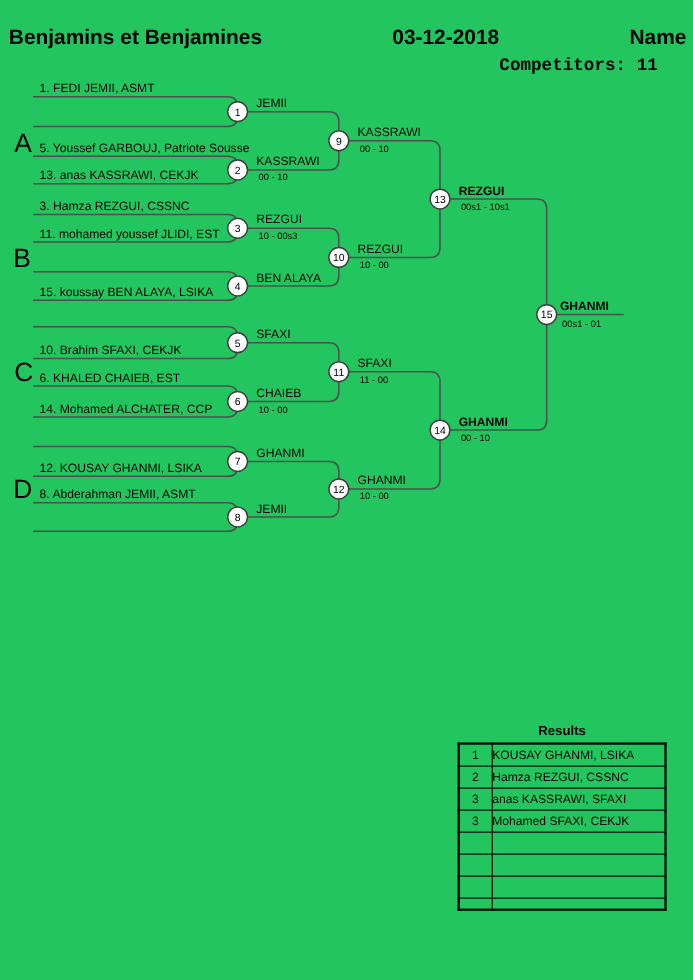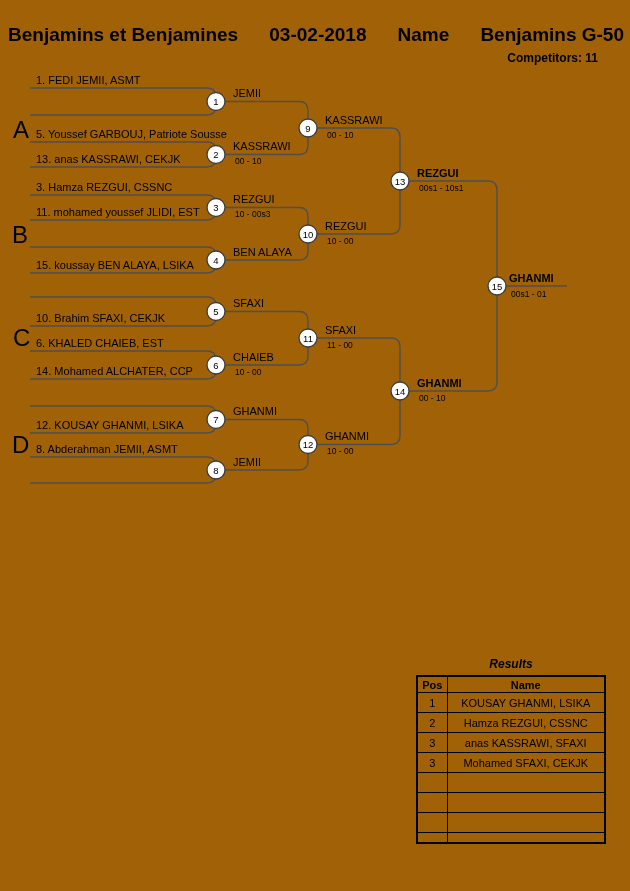--- a/index.html
+++ b/index.html
@@ -1,65 +1,64 @@
 <!DOCTYPE html>
 <html><head>
 <meta charset="utf-8">
 <style>
   html,body{margin:0;padding:0;background:#fff;}
   .page{
-    position:relative;width:630px;height:891px;background:#a16207;overflow:hidden;
+    position:relative;width:630px;height:891px;background:#22c55e;overflow:hidden;
     font-family:"Liberation Sans","DejaVu Sans",sans-serif;color:#000;
   }
   .title-row{
     position:absolute;left:8px;right:6px;top:24px;
     display:flex;justify-content:space-between;align-items:baseline;
     font-size:19px;font-weight:bold;white-space:nowrap;
   }
   .competitors{
     position:absolute;left:420px;width:178px;top:51px;
-    text-align:right;font-size:12px;font-weight:bold;
+    text-align:right;font-size:16px;font-weight:bold;font-family:Liberation Mono, monospace;
   }
   svg.bracket{position:absolute;left:0;top:0;}
   svg.bracket text{fill:#000;}
   .p{font-size:11px;}
   .w{font-size:11px;}
   .wb{font-size:11px;font-weight:bold;}
   .s{font-size:8.5px;}
   .n{font-size:9.5px;text-anchor:middle;}
   .g{font-size:24px;}
   .results-title{
     position:absolute;left:416px;width:190px;top:657px;
-    text-align:center;font-size:12px;font-weight:bold;font-style:italic;
+    text-align:center;font-size:12px;font-weight:bold;
   }
   table.results{
     position:absolute;left:416px;top:675px;width:190px;
     border-collapse:collapse;table-layout:fixed;
     border:2px solid #000;font-size:11px;
   }
   table.results td,table.results th{
     border:1px solid #000;padding:0;height:19px;vertical-align:middle;
     overflow:hidden;white-space:nowrap;
   }
   table.results th{font-weight:bold;height:15px;text-align:center;}
   td.pos{text-align:center;}
-  td.name{text-align:center;padding-left:6px;}
+  td.name{text-align:left;padding-left:6px;}
   tr.short td{height:9px;}
   col.c-pos{width:30px;}
 </style>
 </head>
 <body>
 
 <div class="page">
 
   <div class="title-row">
     <span>Benjamins et Benjamines</span>
-    <span>03-02-2018</span>
+    <span>03-12-2018</span>
     <span>Name</span>
-    <span>Benjamins G-50</span>
   </div>
 
   <div class="competitors">Competitors: 11</div>
 
   <svg class="bracket" width="630" height="560" viewBox="0 0 630 560">
 
     <g fill="none" stroke="#4f4f4f" stroke-width="1.4">
       <path d="M30 88 H207 Q216 88 216 97 L216 106 Q216 115 207 115 H30"></path>
       <path d="M30 142 H207 Q216 142 216 151 L216 158 Q216 167 207 167 H30"></path>
       <path d="M30 195 H207 Q216 195 216 204 L216 211 Q216 220 207 220 H30"></path>
@@ -158,24 +157,20 @@
   </svg>
 
   <div class="results-title">Results</div>
 
   <table class="results">
     <colgroup>
         <col class="c-pos">
         <col>
       </colgroup>
     <tbody>
-        <tr>
-      <th>Pos</th>
-      <th>Name</th>
-    </tr>
     <tr>
       <td class="pos">1</td>
       <td class="name">KOUSAY GHANMI, LSIKA</td>
     </tr>
     <tr>
       <td class="pos">2</td>
       <td class="name">Hamza REZGUI, CSSNC</td>
     </tr>
     <tr>
       <td class="pos">3</td>

